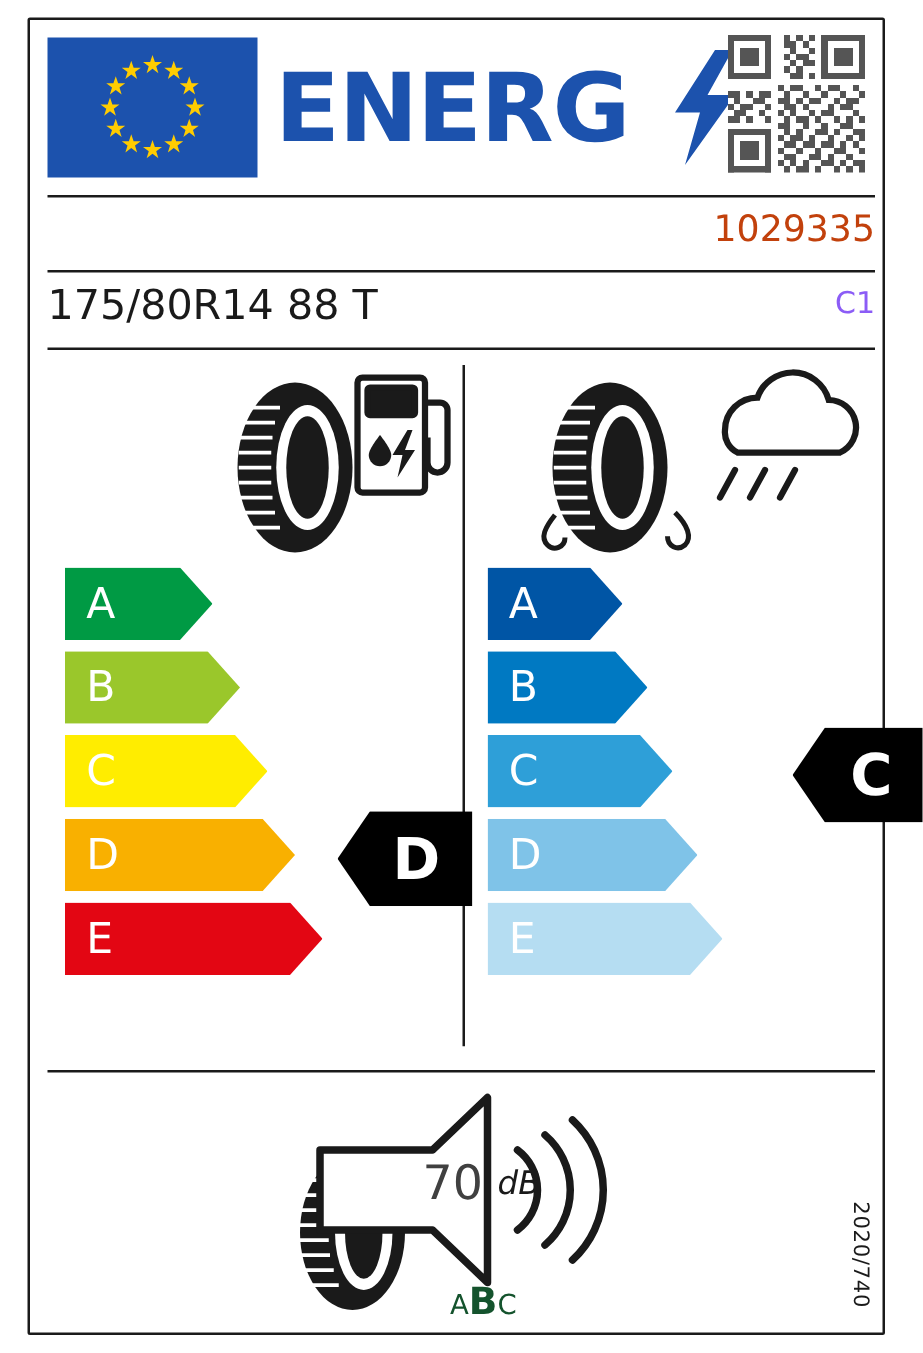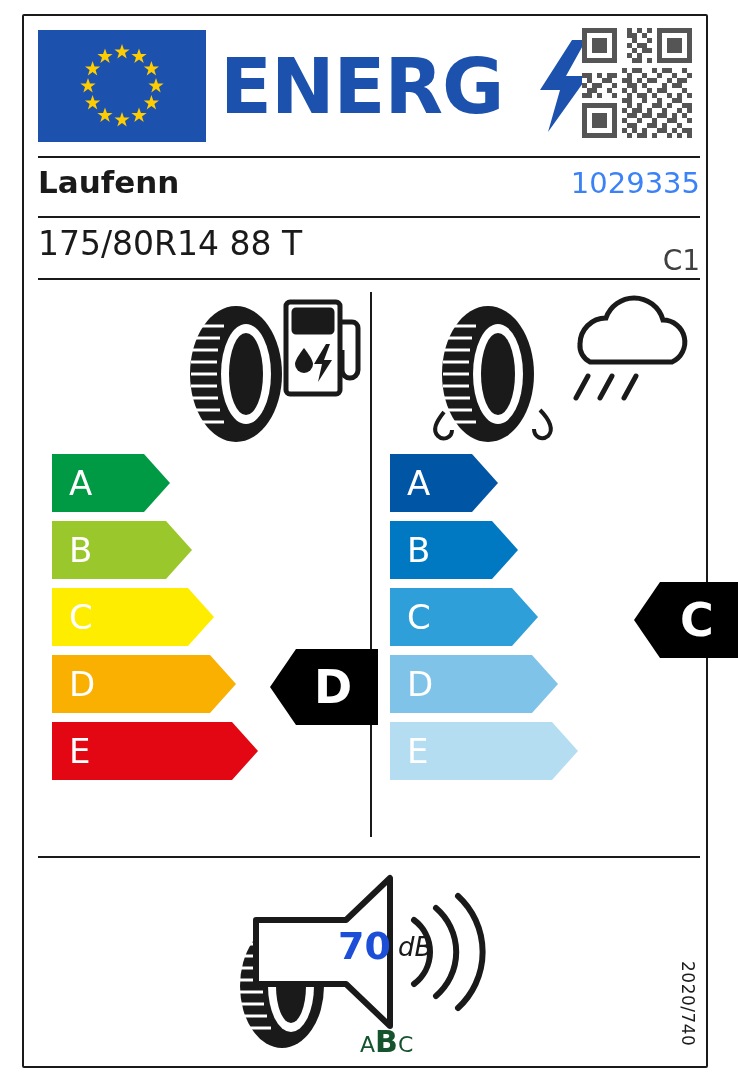--- a/index.html
+++ b/index.html
@@ -87,44 +87,44 @@
     font-size: 31px;
     font-weight: bold;
     color: #1a1a1a;
     letter-spacing: 0px;
   }
   .brand-code {
     position: absolute;
     right: 0;
     top: 2px;
     font-size: 29px;
-    color: #3b82f6;
+    color: #c2410c;
     font-family: "DejaVu Sans", sans-serif;
   }
   .size-row {
     position: absolute;
     left: 14px;
     top: 208px;
     width: 662px;
     height: 48px;
   }
   .tyre-size {
     position: absolute;
     left: 0;
     top: 0;
     font-size: 33px;
     color: #1a1a1a;
     letter-spacing: 0px;
   }
   .tyre-class {
     position: absolute;
     right: 0;
-    top: 20px;
-    font-size: 28px;
-    color: #404040;
+    top: 4px;
+    font-size: 24px;
+    color: #8b5cf6;
   }
   
   .panel-sep {
     position: absolute;
     left: 346px;
     top: 276px;
     width: 2px;
     height: 545px;
     background: #1a1a1a;
   }
@@ -198,22 +198,22 @@
     left: 14px;
     top: 852px;
     width: 662px;
     height: 190px;
   }
   .noise-db {
     position: absolute;
     left: 300px;
     top: 56px;
     font-size: 38px;
-    font-weight: bold;
-    color: #1d4ed8;
+    font-weight: normal;
+    color: #404040;
   }
   .noise-unit {
     position: absolute;
     left: 360px;
     top: 64px;
     font-size: 26px;
     color: #1a1a1a;
     font-style: italic;
   }
   .noise-classes {
@@ -416,21 +416,20 @@
             <rect x="19" y="21" width="1" height="1"></rect>
             <rect x="21" y="21" width="1" height="1"></rect>
         </g>
       </svg>
     </div>
   </div>
 
   <div class="divider" style="top:140px;"></div>
 
   <div class="brand-row">
-    <div class="brand-name">Laufenn</div>
     <div class="brand-code">1029335</div>
   </div>
 
   <div class="divider" style="top:200px;"></div>
 
   <div class="size-row">
     <div class="tyre-size">175/80R14 88 T</div>
     <div class="tyre-class">C1</div>
   </div>
 

